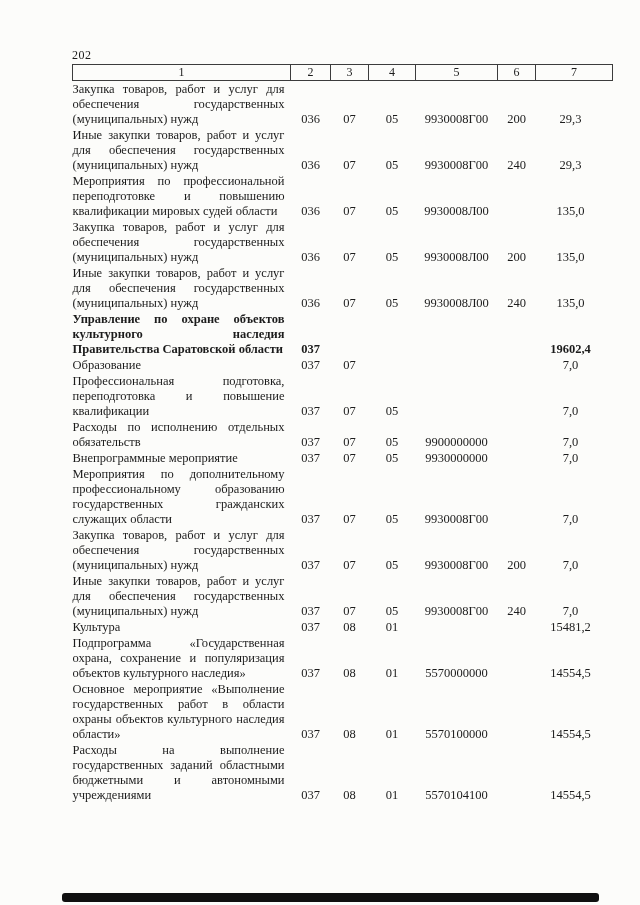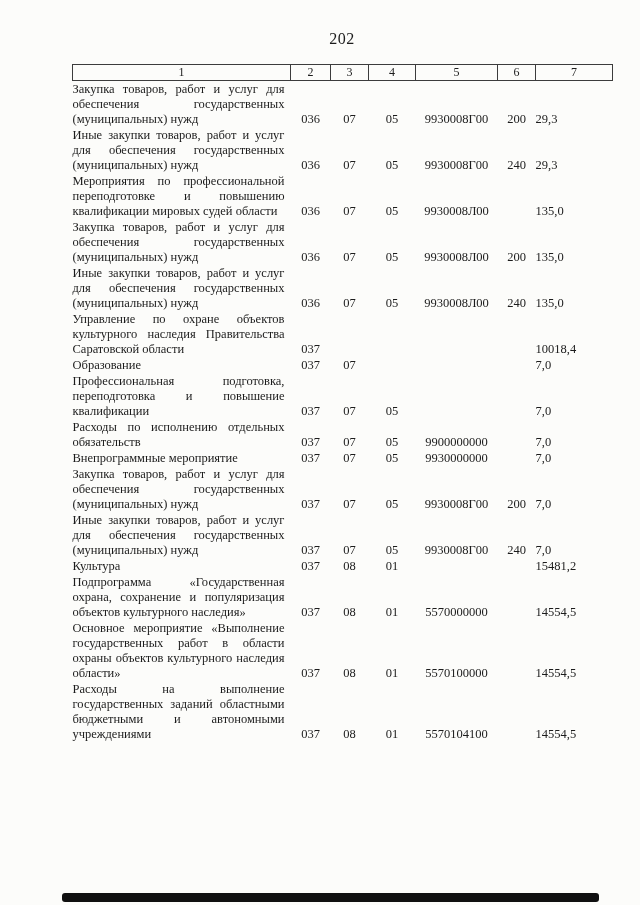--- a/index.html
+++ b/index.html
@@ -10,25 +10,24 @@
     width: 640px;
     height: 905px;
     background: #fcfcfa;
     position: relative;
     overflow: hidden;
     font-family: "Liberation Serif", "DejaVu Serif", serif;
     color: #1c1c1c;
   }
   .page-number {
     position: absolute;
-    top: 30px;
+    top: 48px;
     left: 72px;
     width: 540px;
-    text-align: center;
-    font-size: 16px;
+    font-size: 12px;
     letter-spacing: 0.5px;
   }
   .table-wrap {
     position: absolute;
     top: 64px;
     left: 72px;
     width: 541px;
   }
   table {
     border-collapse: collapse;
@@ -57,22 +56,22 @@
     padding: 1px 0 0 0;
     vertical-align: bottom;
   }
   td.desc {
     text-align: justify;
     padding-right: 6px;
     hyphens: auto;
     -webkit-hyphens: auto;
   }
   td.code { text-align: center; }
-  td.amount { text-align: left; padding-right: 7px; }
-  tr.bold { font-weight: normal; }
+  td.amount { text-align: center; padding-right: 7px; }
+  tr.bold { font-weight: bold; }
   .scan-bar {
     position: absolute;
     left: 62px;
     top: 893px;
     width: 537px;
     height: 9px;
     background: #101010;
     border-radius: 3px;
   }
 </style>
@@ -149,21 +148,21 @@
           <td class="code">240</td>
           <td class="amount">135,0</td>
         </tr>
         <tr class="bold">
           <td class="desc">Управление по охране объектов культурного наследия Правительства Саратовской области</td>
           <td class="code">037</td>
           <td class="code"></td>
           <td class="code"></td>
           <td class="code"></td>
           <td class="code"></td>
-          <td class="amount">10018,4</td>
+          <td class="amount">19602,4</td>
         </tr>
         <tr>
           <td class="desc">Образование</td>
           <td class="code">037</td>
           <td class="code">07</td>
           <td class="code"></td>
           <td class="code"></td>
           <td class="code"></td>
           <td class="amount">7,0</td>
         </tr>
@@ -184,20 +183,29 @@
           <td class="code">9900000000</td>
           <td class="code"></td>
           <td class="amount">7,0</td>
         </tr>
         <tr>
           <td class="desc">Внепрограммные мероприятие</td>
           <td class="code">037</td>
           <td class="code">07</td>
           <td class="code">05</td>
           <td class="code">9930000000</td>
+          <td class="code"></td>
+          <td class="amount">7,0</td>
+        </tr>
+        <tr>
+          <td class="desc">Мероприятия по дополнительному профессиональному образованию государственных гражданских служащих области</td>
+          <td class="code">037</td>
+          <td class="code">07</td>
+          <td class="code">05</td>
+          <td class="code">9930008Г00</td>
           <td class="code"></td>
           <td class="amount">7,0</td>
         </tr>
         <tr>
           <td class="desc">Закупка товаров, работ и услуг для обеспечения государственных (муниципальных) нужд</td>
           <td class="code">037</td>
           <td class="code">07</td>
           <td class="code">05</td>
           <td class="code">9930008Г00</td>
           <td class="code">200</td>

